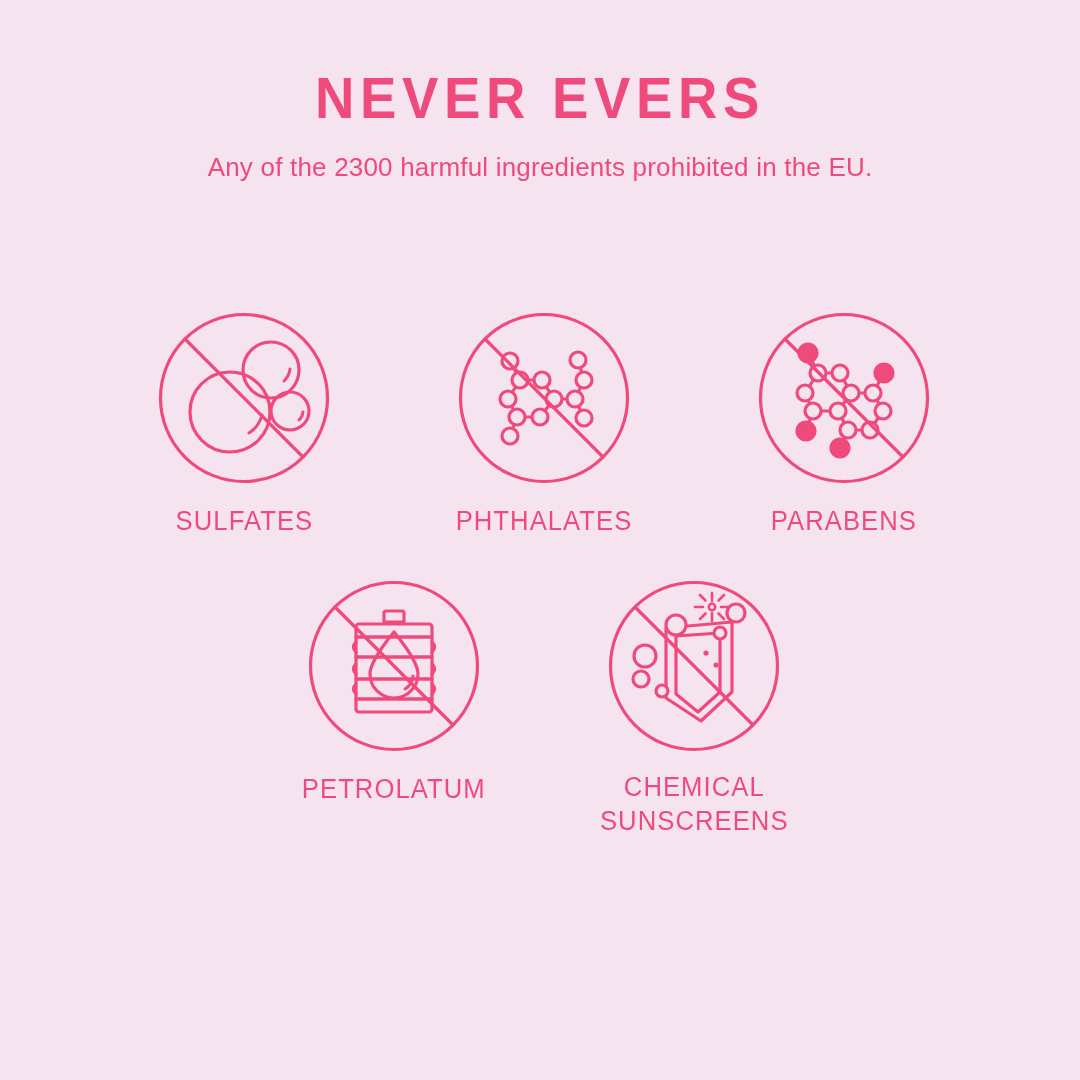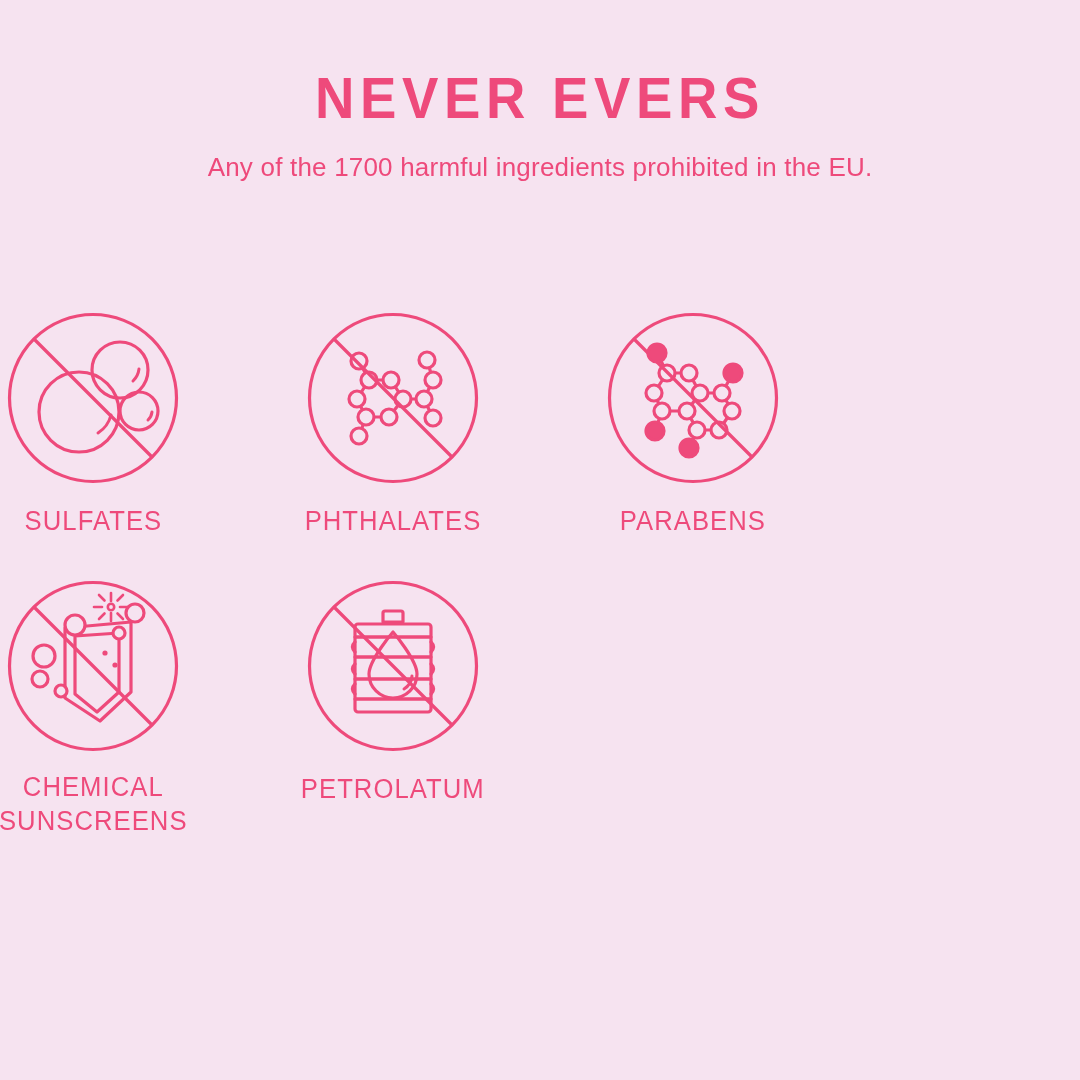--- a/index.html
+++ b/index.html
@@ -53,21 +53,21 @@
   
   .grid {
     position: absolute;
     top: 312px;
     left: 0;
     width: 1080px;
   }
 
   .row {
     display: flex;
-    justify-content: flex-start;
+    justify-content: center;
     margin-left: 8px;
   }
 
   .row-1 { gap: 130px; }
   .row-2 { margin-top: 41px; gap: 130px; }
 
   .cell {
     width: 170px;
     display: flex;
     flex-direction: column;
@@ -100,21 +100,21 @@
 
   .label.two-line { margin-top: 18px; }
 </style>
 </head>
 <body>
 
 <div id="page">
 
   <div class="header">
     <div class="title">NEVER EVERS</div>
-    <div class="subtitle">Any of the 1700 harmful ingredients prohibited in the EU.</div>
+    <div class="subtitle">Any of the 2300 harmful ingredients prohibited in the EU.</div>
   </div>
 
   <div class="grid">
 
     <div class="row row-1">
 
       <div class="cell">
         <div class="icon-wrap">
           <svg viewBox="0 0 172 172" fill="none" stroke="#EE4A7B" stroke-width="3.2" stroke-linecap="round" stroke-linejoin="round">
             <circle cx="86" cy="86" r="83.5"></circle>
@@ -218,20 +218,48 @@
 
     </div>
 
     <div class="row row-2">
 
       <div class="cell">
         <div class="icon-wrap">
           <svg viewBox="0 0 172 172" fill="none" stroke="#EE4A7B" stroke-width="3.2" stroke-linecap="round" stroke-linejoin="round">
             <circle cx="86" cy="86" r="83.5"></circle>
 
+            <path d="M78 31 h16 a2 2 0 0 1 2 2 v9 h-20 v-9 a2 2 0 0 1 2 -2 z"></path>
+
+            <path d="M51 44 h70 a3 3 0 0 1 3 3 v10 h-76 v-10 a3 3 0 0 1 3 -3 z"></path>
+            <path d="M48 57 h76 v20 h-76 z"></path>
+            <path d="M48 77 h76 v22 h-76 z"></path>
+            <path d="M48 99 h76 v20 h-76 z"></path>
+            <path d="M48 119 h76 v10 a3 3 0 0 1 -3 3 h-70 a3 3 0 0 1 -3 -3 z"></path>
+
+            <path d="M48 62 q-5 5 0 10"></path>
+            <path d="M124 62 q5 5 0 10"></path>
+            <path d="M48 84 q-5 5 0 10"></path>
+            <path d="M124 84 q5 5 0 10"></path>
+            <path d="M48 104 q-5 5 0 10"></path>
+            <path d="M124 104 q5 5 0 10"></path>
+
+            <path d="M86 52 C86 52 62 80 62 94 a24 24 0 0 0 48 0 C110 80 86 52 86 52 z"></path>
+            <path d="M97 109 a17 17 0 0 0 8 -13" stroke-width="3"></path>
+            <line x1="27.5" y1="27.5" x2="144.5" y2="144.5"></line>
+          </svg>
+        </div>
+        <div class="label">PETROLATUM</div>
+      </div>
+
+      <div class="cell">
+        <div class="icon-wrap">
+          <svg viewBox="0 0 172 172" fill="none" stroke="#EE4A7B" stroke-width="3.2" stroke-linecap="round" stroke-linejoin="round">
+            <circle cx="86" cy="86" r="83.5"></circle>
+
             <path d="M58 48 L124 42 L124 112 L93 141 L58 118 Z"></path>
 
             <path d="M68 56 L112 53 L112 112 L90 132 L68 114 Z"></path>
 
             <circle cx="98" cy="73" r="2.6" fill="#EE4A7B" stroke="none"></circle>
             <circle cx="108" cy="85" r="2.6" fill="#EE4A7B" stroke="none"></circle>
             <circle cx="112" cy="53" r="6" fill="#F6E3F0"></circle>
 
             <circle cx="37" cy="76" r="11" fill="#F6E3F0"></circle>
             <circle cx="33" cy="99" r="8" fill="#F6E3F0"></circle>
@@ -251,45 +279,17 @@
               <line x1="97.5" y1="33.5" x2="92" y2="39"></line>
               <circle cx="104" cy="27" r="3.2"></circle>
             </g>
             <line x1="27.5" y1="27.5" x2="144.5" y2="144.5"></line>
           </svg>
         </div>
         <div class="label two-line">CHEMICAL
 SUNSCREENS</div>
       </div>
 
-      <div class="cell">
-        <div class="icon-wrap">
-          <svg viewBox="0 0 172 172" fill="none" stroke="#EE4A7B" stroke-width="3.2" stroke-linecap="round" stroke-linejoin="round">
-            <circle cx="86" cy="86" r="83.5"></circle>
-
-            <path d="M78 31 h16 a2 2 0 0 1 2 2 v9 h-20 v-9 a2 2 0 0 1 2 -2 z"></path>
-
-            <path d="M51 44 h70 a3 3 0 0 1 3 3 v10 h-76 v-10 a3 3 0 0 1 3 -3 z"></path>
-            <path d="M48 57 h76 v20 h-76 z"></path>
-            <path d="M48 77 h76 v22 h-76 z"></path>
-            <path d="M48 99 h76 v20 h-76 z"></path>
-            <path d="M48 119 h76 v10 a3 3 0 0 1 -3 3 h-70 a3 3 0 0 1 -3 -3 z"></path>
-
-            <path d="M48 62 q-5 5 0 10"></path>
-            <path d="M124 62 q5 5 0 10"></path>
-            <path d="M48 84 q-5 5 0 10"></path>
-            <path d="M124 84 q5 5 0 10"></path>
-            <path d="M48 104 q-5 5 0 10"></path>
-            <path d="M124 104 q5 5 0 10"></path>
-
-            <path d="M86 52 C86 52 62 80 62 94 a24 24 0 0 0 48 0 C110 80 86 52 86 52 z"></path>
-            <path d="M97 109 a17 17 0 0 0 8 -13" stroke-width="3"></path>
-            <line x1="27.5" y1="27.5" x2="144.5" y2="144.5"></line>
-          </svg>
-        </div>
-        <div class="label">PETROLATUM</div>
-      </div>
-
     </div>
 
   </div>
 
 </div>
 
 </body></html>

